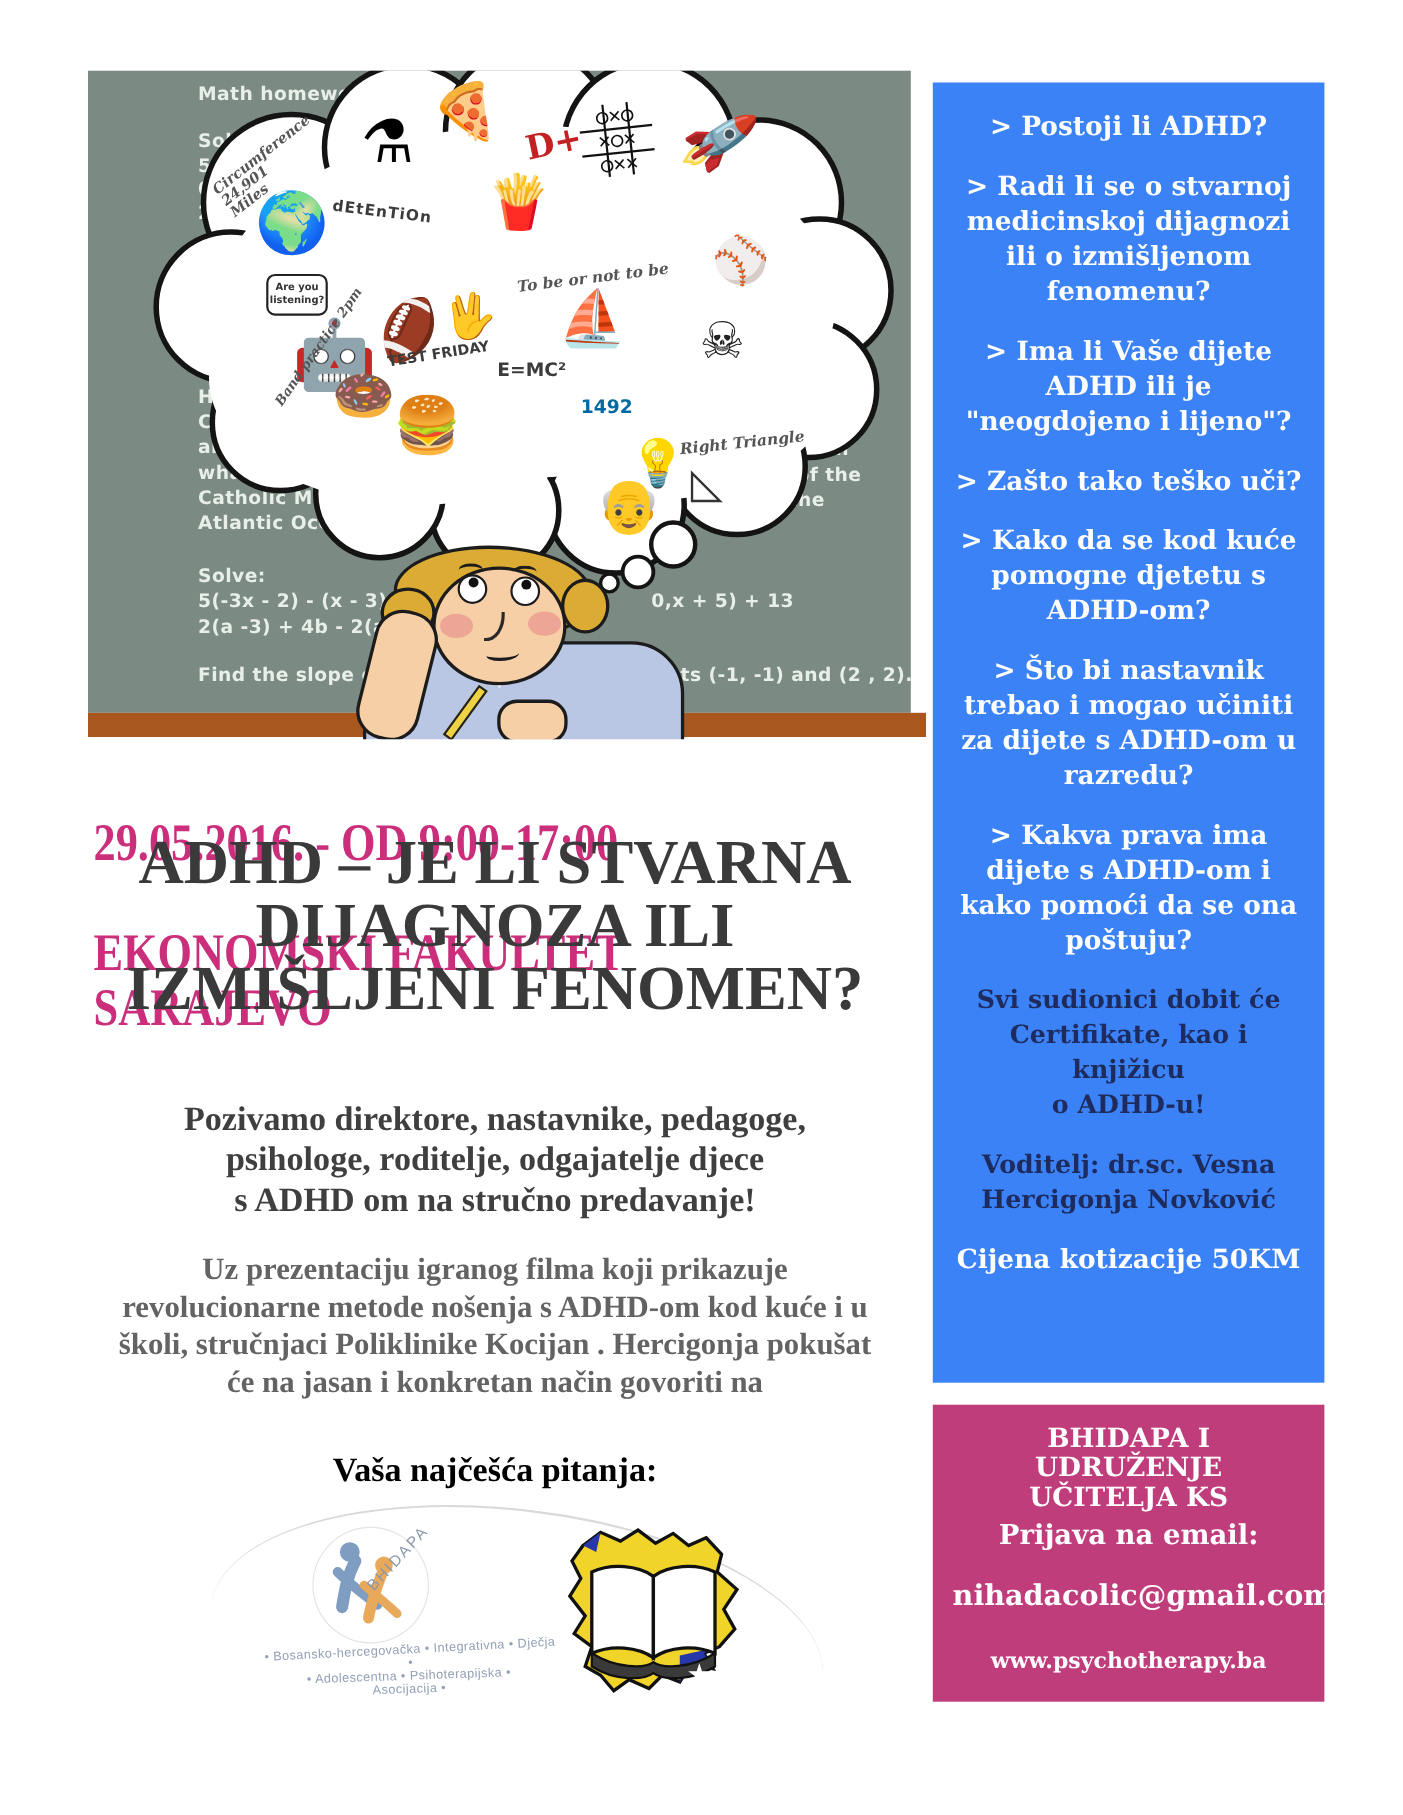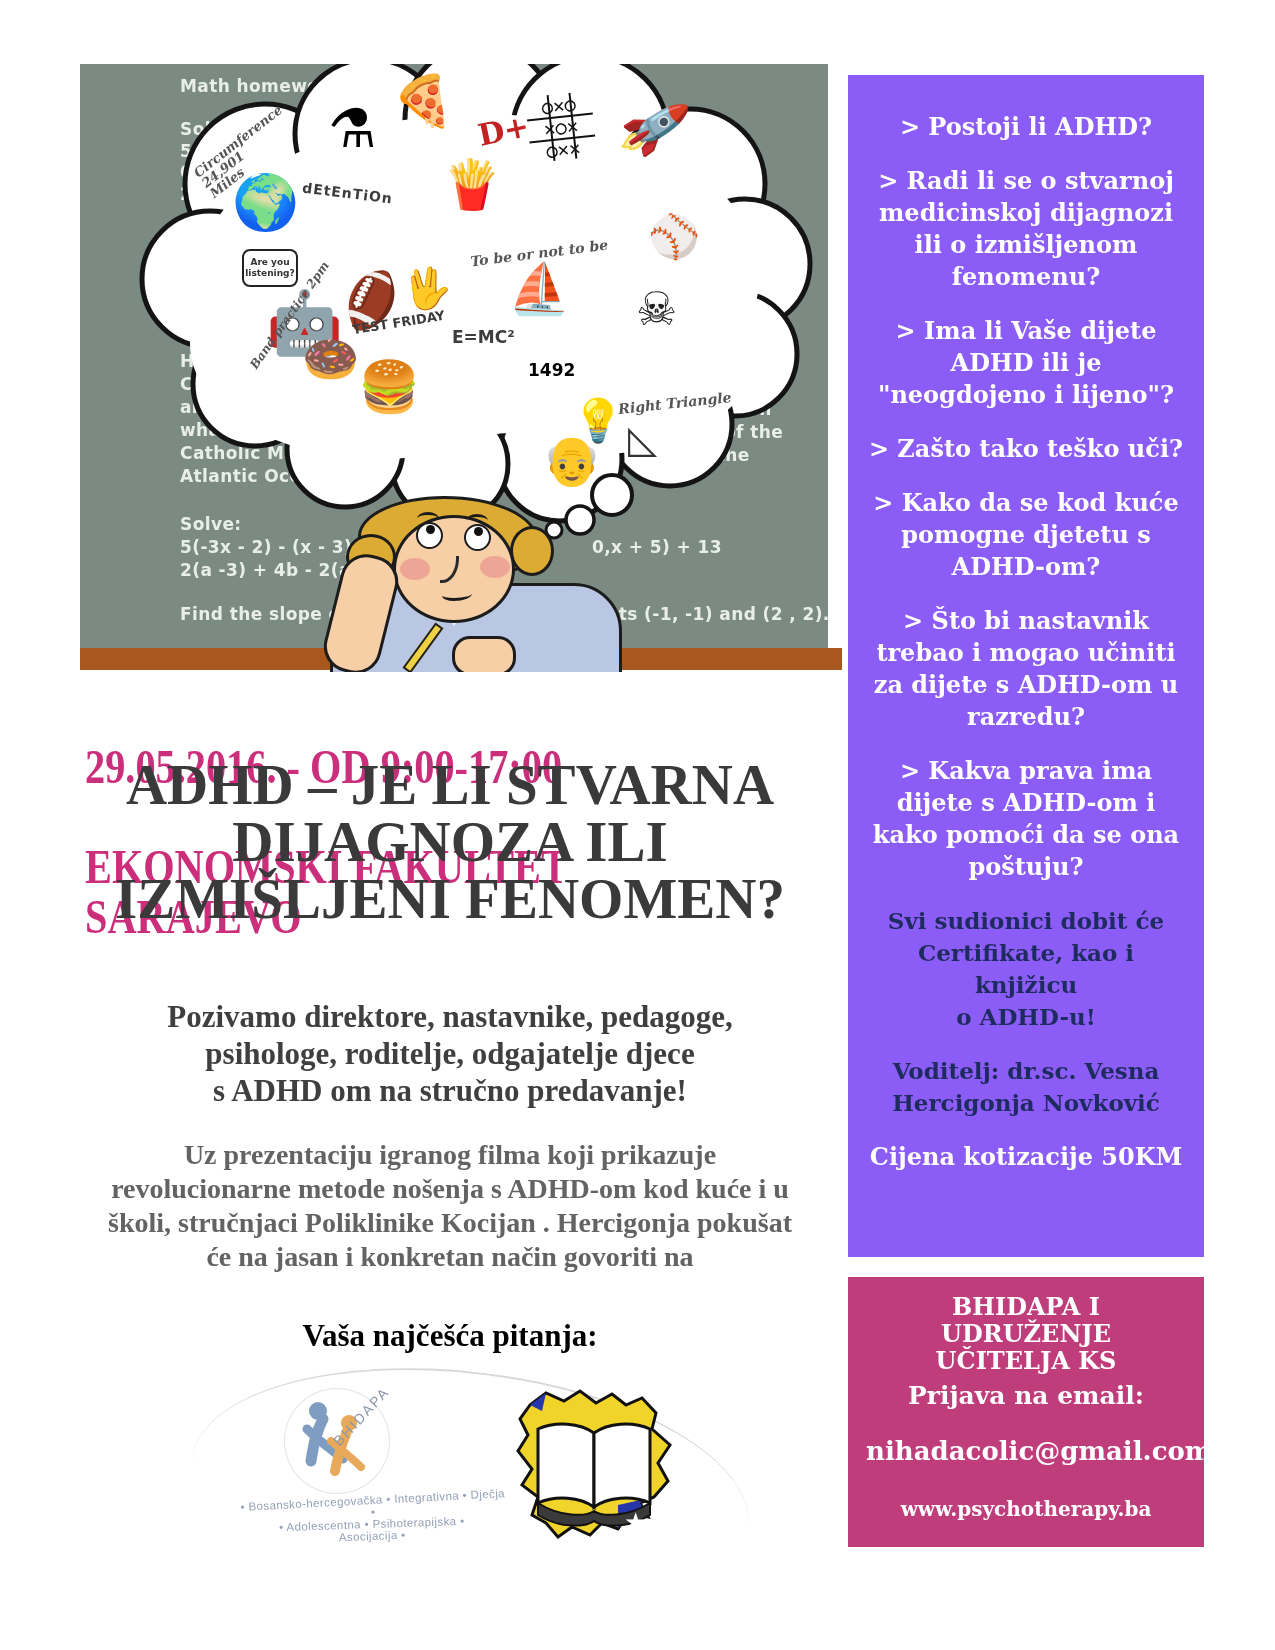--- a/index.html
+++ b/index.html
@@ -63,22 +63,22 @@
   #headline{left:85px;top:756px;width:730px;text-align:center;color:#3a3a3a;
             font-weight:bold;font-size:57px;line-height:57px;}
   #invite{left:85px;top:998px;width:730px;text-align:center;color:#3f3f3f;
           font-weight:bold;font-size:31px;line-height:37px;}
   #descr{left:85px;top:1138px;width:730px;text-align:center;color:#636363;
          font-weight:bold;font-size:28px;line-height:34px;}
   #faq-intro{left:85px;top:1318px;width:730px;text-align:center;color:#000000;
              font-weight:bold;font-size:31px;}
 
   
-  #green-panel{left:848px;top:75px;width:356px;height:1182px;background:#8b5cf6;
-               box-sizing:border-box;padding:36px 20px 0 20px;text-align:center;
+  #green-panel{left:848px;top:75px;width:356px;height:1182px;background:#3b82f6;
+               box-sizing:border-box;padding:24px 20px 0 20px;text-align:center;
                font-family:"DejaVu Serif",serif;font-weight:bold;color:#ffffff;}
   .q{font-size:24px;line-height:32px;margin:0 0 22px 0;}
   .navy{color:#1e2b5f;font-size:23px;line-height:32px;margin:14px 0 22px 0;}
   .navy2{color:#1e2b5f;font-size:23px;line-height:32px;margin:10px 0 22px 0;}
   #price{font-size:24px;line-height:32px;margin-top:0;}
   #pink-panel{left:848px;top:1277px;width:356px;height:270px;background:#c03d7c;
               box-sizing:border-box;padding:16px 18px 0 18px;text-align:center;
               font-family:"DejaVu Serif",serif;font-weight:bold;color:#ffffff;}
   #org{font-size:24px;line-height:27px;}
   #cta{font-size:25px;margin-top:7px;}
@@ -177,21 +177,21 @@
     <div class="abs cl cl-text" style="left:222px;top:122px;font-size:14px;letter-spacing:1px;transform:rotate(7deg)">dEtEnTiOn</div>
     <div class="abs cl" style="left:568px;top:152px;font-size:42px">⚾</div>
     <div class="abs cl script" style="left:390px;top:182px;font-size:14px;transform:rotate(-7deg)">To be or not to be</div>
     <div class="abs cl" style="left:322px;top:204px;font-size:40px">🖖</div>
     <div class="abs cl" style="left:262px;top:212px;font-size:48px;transform:rotate(-18deg)">🏈</div>
     <div class="abs cl" style="left:428px;top:200px;font-size:50px">⛵</div>
     <div class="abs cl" style="left:556px;top:222px;font-size:46px;color:#222">☠</div>
     <div class="abs" id="speech" style="left:162px;top:185px">Are you listening?</div>
     <div class="abs cl cl-text" style="left:372px;top:265px;font-size:17px">E=MC²</div>
     <div class="abs cl" style="left:186px;top:228px;font-size:62px">🤖</div>
-    <div class="abs cl" style="left:448px;top:298px;font-size:17px;color:#000000;font-weight:bold">1492</div>
+    <div class="abs cl" style="left:448px;top:298px;font-size:17px;color:#0369a1;font-weight:bold">1492</div>
     <div class="abs cl cl-text" style="left:272px;top:252px;font-size:13px;transform:rotate(-9deg)">TEST FRIDAY</div>
     <div class="abs cl" style="left:222px;top:272px;font-size:46px">🍩</div>
     <div class="abs cl script" style="left:168px;top:300px;font-size:12px;transform:rotate(-55deg);transform-origin:left top">Band practice 2pm</div>
     <div class="abs cl" style="left:278px;top:298px;font-size:50px">🍔</div>
     <div class="abs cl" style="left:492px;top:336px;font-size:42px">💡</div>
     <div class="abs cl script" style="left:538px;top:332px;font-size:14px;transform:rotate(-6deg)">Right Triangle</div>
     <div class="abs cl" style="left:548px;top:356px;font-size:38px;color:#333">◺</div>
     <div class="abs cl" style="left:462px;top:372px;font-size:48px">👴</div>
 
     <div class="boy-part" id="hair"></div>

